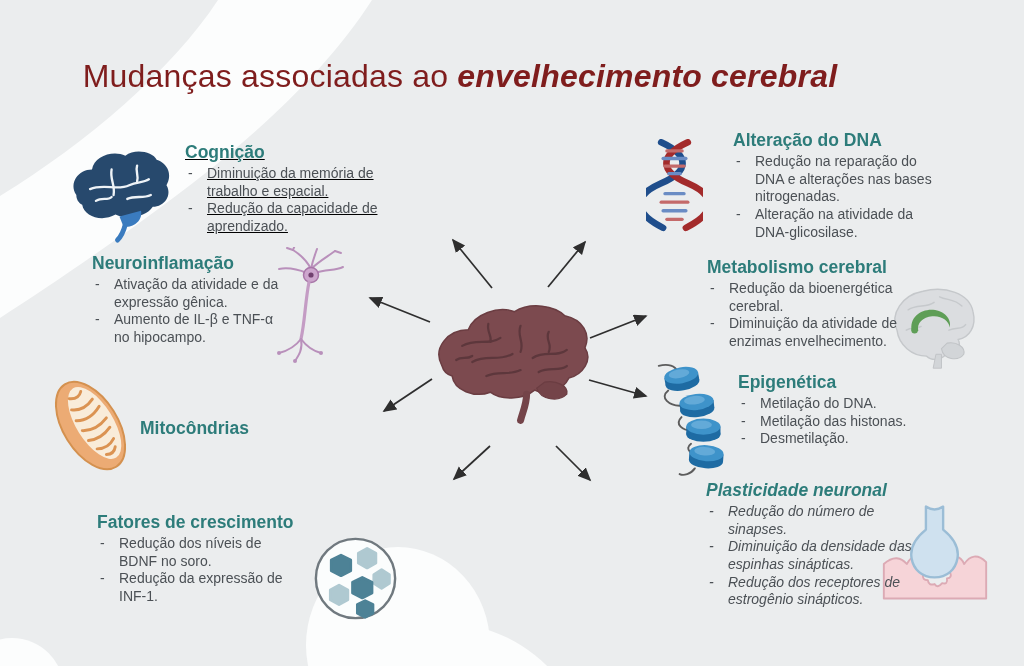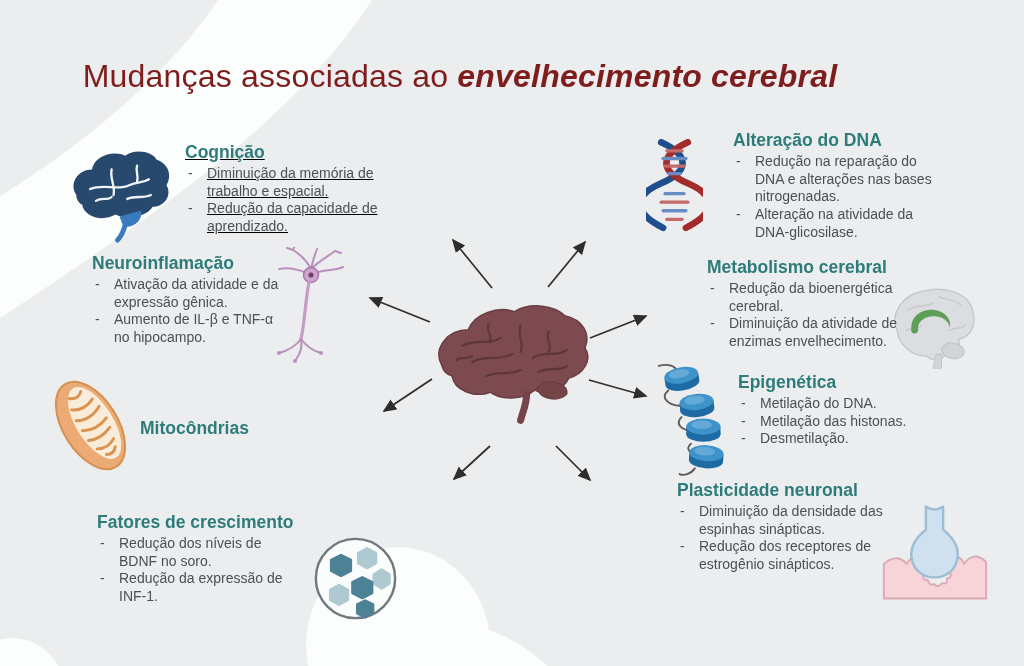--- a/index.html
+++ b/index.html
@@ -23,21 +23,21 @@
   .sec-mito{left:140px;top:390px;width:242px;margin-top:28px;}
   .ic-mito{left:40px;top:369px;width:102px;height:114px;}
   .sec-fatores{left:97px;top:512px;width:200px;}
   .ic-cells{left:312px;top:535px;width:87px;height:87px;}
   .sec-dna{left:733px;top:130px;width:212px;}
   .ic-dna{left:646px;top:139px;width:57px;height:96px;}
   .sec-metab{left:707px;top:257px;width:212px;}
   .ic-brainsec{left:884px;top:281px;width:102px;height:90px;}
   .sec-epi{left:738px;top:372px;width:186px;}
   .ic-histones{left:651px;top:362px;width:81px;height:114px;}
-  .sec-plast{left:677px;top:480px;width:206px;}
+  .sec-plast{left:706px;top:480px;width:206px;font-style:italic;}
   .ic-synapse{left:880px;top:502px;width:110px;height:102px;}
   .ic-center{left:428px;top:300px;width:166px;height:124px;z-index:1;}
   .arrows{position:absolute;inset:0;z-index:1;pointer-events:none;}
 </style>
 </head>
 <body>
 
 <div class="stage">
 
   <svg class="bg-svg" viewBox="0 0 1024 666">
@@ -283,18 +283,19 @@
 
   <div class="icon ic-synapse">
     <svg viewBox="0 0 115 105">
       <path d="M4,100 L4,64 C14,55 22,57 28,64 C34,53 41,55 43,62 C42,67 41,72 45,75 Q44,81 50,81 Q51,87 57,85 Q60,90 65,84 Q71,86 70,79 Q76,79 73,72 C76,68 75,64 74,62 C77,54 84,55 88,64 C94,55 102,53 111,62 L111,100 Z" fill="#f6d4d8" stroke="#dcaab4" stroke-width="2" stroke-linejoin="round"></path>
       <path d="M48,4 L48,28 C38,36 31,46 33,58 C35,70 44,78 57,78 C70,78 79,70 81,58 C83,46 76,36 66,28 L66,4 C60,8 54,8 48,4 Z" fill="#cfe1ef" stroke="#9bbdd6" stroke-width="2.5" stroke-linejoin="round"></path>
     </svg>
   </div>
   <div class="section sec-plast">
     <h2>Plasticidade neuronal</h2>
     <ul>
+        <li>Redução do número de sinapses.</li>
         <li>Diminuição da densidade das espinhas sinápticas.</li>
         <li>Redução dos receptores de estrogênio sinápticos.</li>
       </ul>
   </div>
 
 </div>
 
 </body></html>

